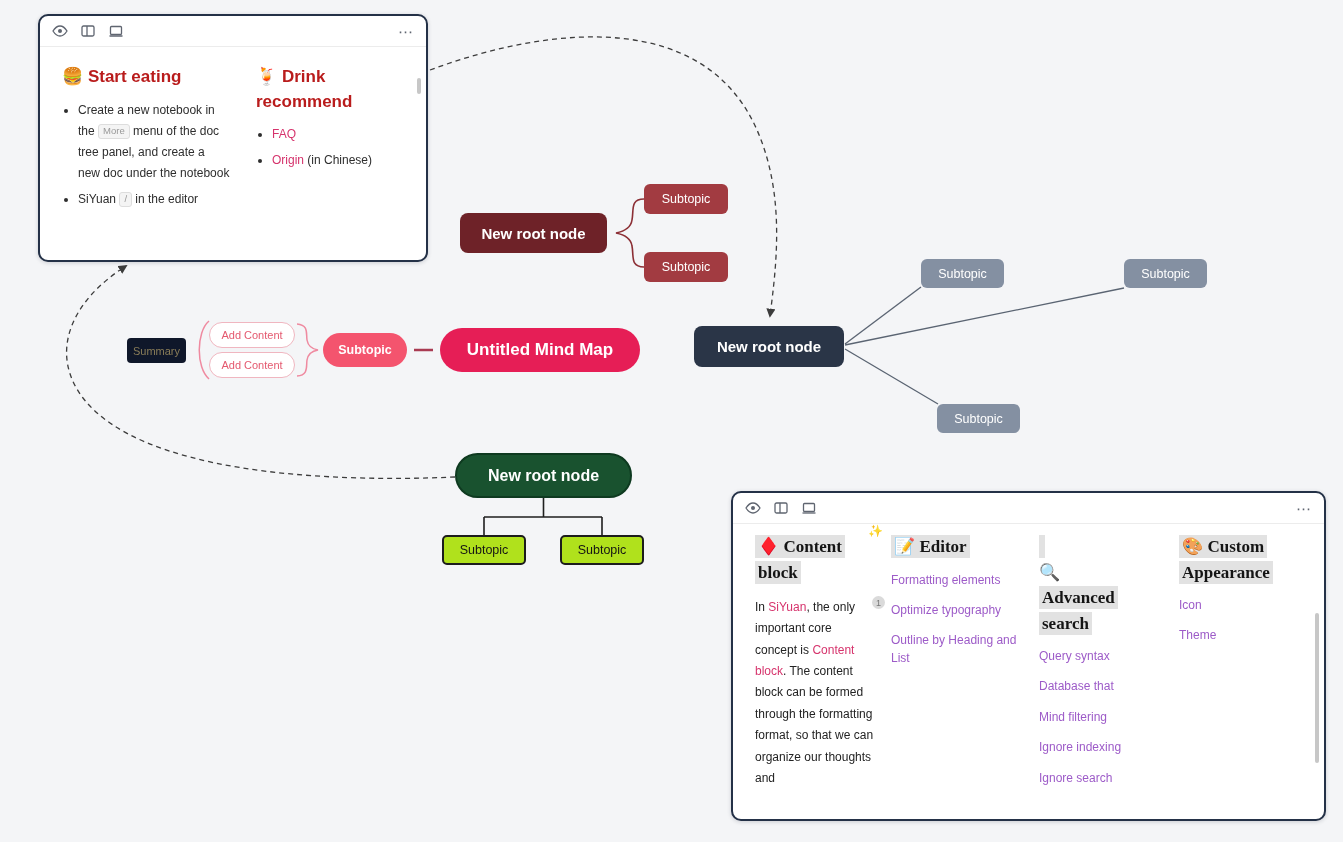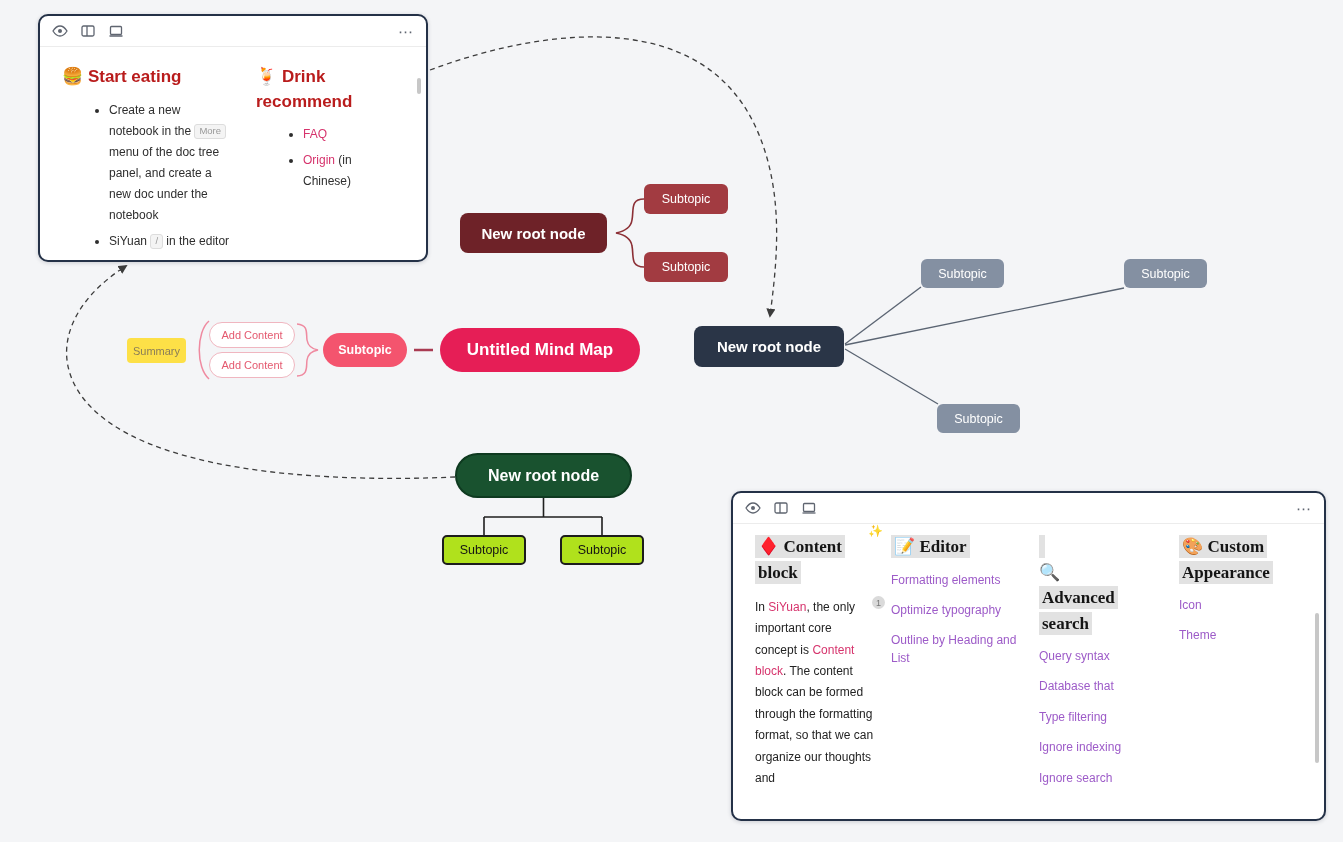--- a/index.html
+++ b/index.html
@@ -13,21 +13,21 @@
   .doc-toolbar { display:flex; align-items:center; gap:12px; height:30px; padding:0 12px;
                  border-bottom:1px solid #ececec; color:#5f6570; }
   .toolbar-spacer { flex:1; }
   .tb-icon { width:16px; height:16px; display:inline-flex; align-items:center; justify-content:center; cursor:pointer; }
   .more-dots { font-size:15px; color:#5f6570; letter-spacing:1px; cursor:pointer; line-height:1; }
 
   .doc-body-top { display:flex; gap:26px; padding:10px 22px 0 22px; }
   .doc-col { position:relative; }
   h2.doc-h { font-size:17px; font-weight:bold; color:#b91c1c; margin:8px 0 10px; line-height:1.45; }
   ul.doc-ul { margin:0; padding-left:16px; font-size:12px; color:#2e2e2e; line-height:1.75; }
-  ul.doc-ul li { margin-bottom:5px;margin-left:31px; }
+  ul.doc-ul li { margin-bottom:5px; }
   .kbd { display:inline-block; font-size:9.5px; line-height:1.3; background:#f4f4f4; border:1px solid #ddd;
          border-radius:3px; padding:0 4px; color:#999; vertical-align:middle; }
   a.link-pink { color:#d6336c; text-decoration:none; cursor:pointer; }
   a.link-purple { color:#9d5bc8; text-decoration:none; cursor:pointer; }
 
   .doc-body-bottom { display:flex; gap:14px; padding:10px 18px 0 22px; }
   h3.doc-h3 { font-size:17px; font-weight:bold; color:#141414; margin:10px 0 6px; line-height:1.5;
               display:inline; background:#e2e2e2; padding:2px 3px; box-decoration-break:clone;font-family:Liberation Serif, serif; }
   .h3wrap { position:relative; }
   .emoji-block { display:block; }
@@ -44,21 +44,21 @@
              cursor:pointer; box-sizing:border-box; white-space:nowrap; }
   .root-maroon { background:#6e2228; color:#fff; font-weight:bold; font-size:15px; border-radius:8px; }
   .sub-red     { background:#a23b41; color:#fff; font-size:12.5px; border-radius:6px; }
   .root-navy   { background:#2a3547; color:#fff; font-weight:bold; font-size:15px; border-radius:8px; }
   .sub-gray    { background:#8490a2; color:#fff; font-size:12.5px; border-radius:6px; }
   .root-green  { background:#19522f; color:#fff; font-weight:bold; font-size:16px; border-radius:23px; border:2px solid #0e3a20; }
   .sub-green   { background:#b0e11c; color:#151515; font-size:12.5px; border-radius:5px; border:2px solid #1c1c1c; }
   .sub-pink    { background:#f4546e; color:#fff; font-size:12.5px; font-weight:600; border-radius:17px; }
   .pill-outline{ background:#fff; border:1px solid #f0b6c0; color:#e4596f; font-size:11px; border-radius:13px; }
   .title-pill  { background:#e61e56; color:#fff; font-weight:bold; font-size:17px; border-radius:22px; }
-  .summary-tag { background:#fde047; color:#8a7d58; font-size:11px; border-radius:4px; }
+  .summary-tag { background:#0f172a; color:#8a7d58; font-size:11px; border-radius:4px; }
 </style>
 </head>
 <body>
 
 <div id="canvas">
 
   <svg class="connectors">
     <defs>
       <marker id="arrow" viewBox="0 0 10 10" refX="8" refY="5" markerWidth="7" markerHeight="7" orient="auto-start-reverse">
         <path d="M0,0 L10,5 L0,10 z" fill="#3c3c3c"></path>
@@ -215,21 +215,21 @@
       <div class="doc-col" style="width:126px;">
         <div class="h3wrap">
           <h3 class="doc-h3">
             <span class="emoji-block">🔍</span>
             <span>Advanced search</span>
           </h3>
         </div>
         <ul class="links-list">
           <li><a class="link-purple">Query syntax</a></li>
           <li><a class="link-purple">Database that</a></li>
-          <li><a class="link-purple">Type filtering</a></li>
+          <li><a class="link-purple">Mind filtering</a></li>
           <li><a class="link-purple">Ignore indexing</a></li>
           <li><a class="link-purple">Ignore search</a></li>
         </ul>
       </div>
 
       <div class="doc-col" style="width:118px;">
         <div class="h3wrap">
           <h3 class="doc-h3">
             <span>🎨</span>
             <span>Custom Appearance</span>

